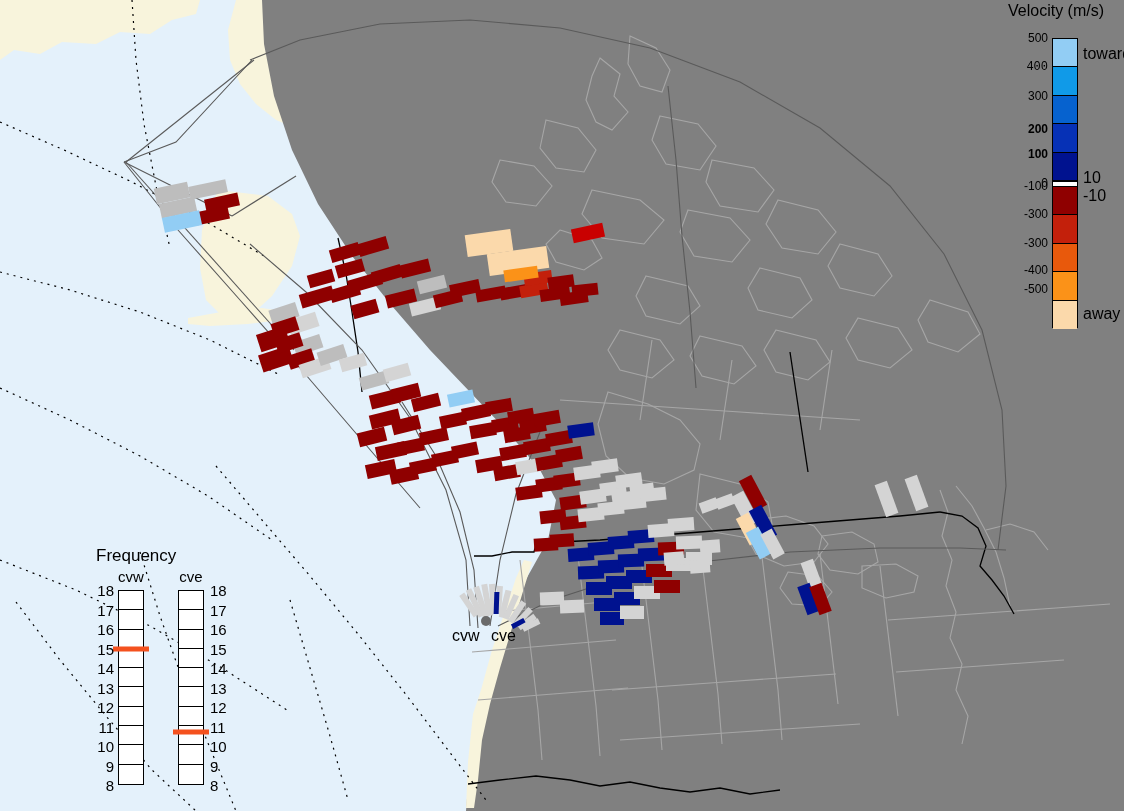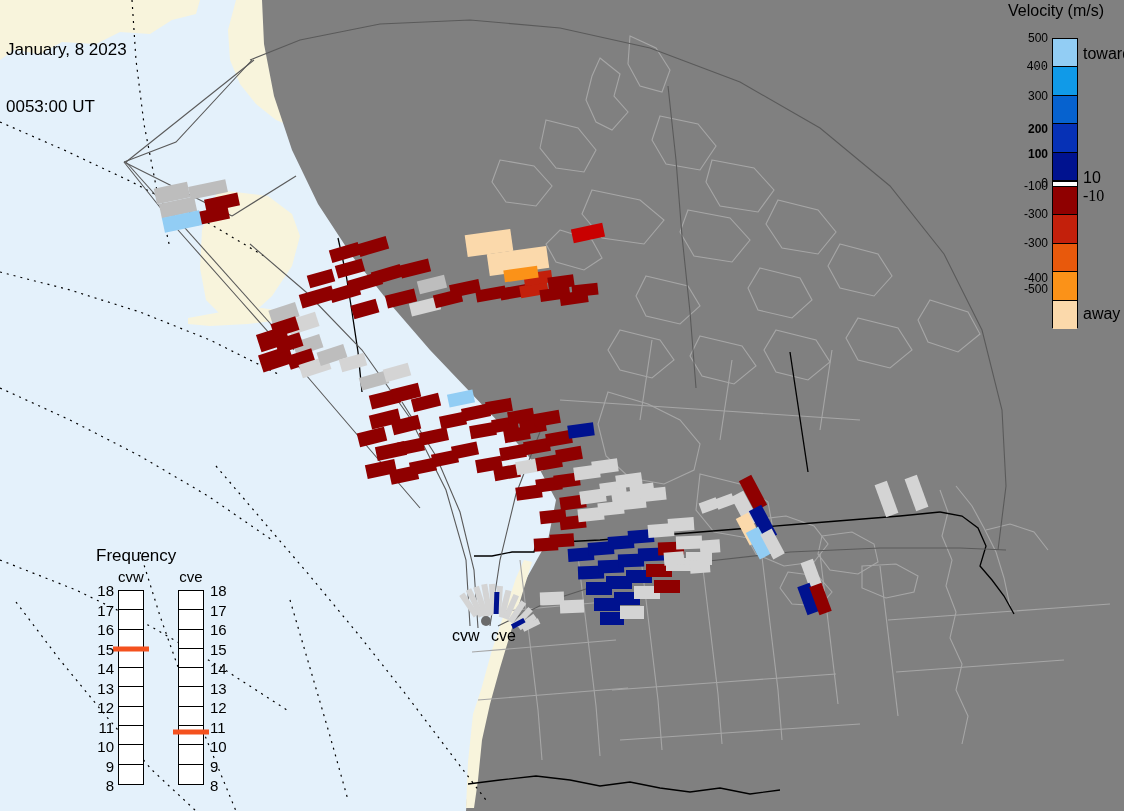--- a/index.html
+++ b/index.html
@@ -361,24 +361,20 @@
       <rect x="508" y="594" width="6" height="26" fill="#d4d4d4" transform="rotate(24 511 607)"></rect>
       <rect x="514" y="600" width="6" height="24" fill="#d4d4d4" transform="rotate(34 517 612)"></rect>
       <rect x="520" y="606" width="6" height="22" fill="#d4d4d4" transform="rotate(44 523 617)"></rect>
       <rect x="524" y="612" width="6" height="20" fill="#d4d4d4" transform="rotate(54 527 622)"></rect>
       <rect x="516" y="616" width="5" height="14" fill="#00128f" transform="rotate(62 518 623)"></rect>
       <rect x="528" y="616" width="6" height="18" fill="#d4d4d4" transform="rotate(64 531 625)"></rect>
       <circle cx="486" cy="621" r="5" fill="#6a6a6a"></circle>
     </g>
   </svg>
 
-  <div id="timestamp">
-    <div>January, 8 2023</div>
-    <div>0053:00 UT</div>
-  </div>
 
   <div id="cbar-wrap">
     <div id="cbar-title">Velocity (m/s)</div>
     <div id="cbar">
         <div class="band" style="height: 28.4px; background: rgb(146, 205, 244);"></div>
         <div class="band" style="height: 28.4px; background: rgb(16, 154, 232);"></div>
         <div class="band" style="height: 28.4px; background: rgb(6, 98, 207);"></div>
         <div class="band" style="height: 28.4px; background: rgb(6, 49, 182);"></div>
         <div class="band" style="height: 28.4px; background: rgb(0, 18, 143);"></div>
         <div class="gap"></div>
@@ -390,25 +386,25 @@
       </div>
   <div class="cbar-tick" style="top: 38px;">500</div>
       <div class="cbar-tick" style="top: 67px; font-family: Liberation Mono, monospace;">400</div>
       <div class="cbar-tick" style="top: 96px; text-align: right;">300</div>
       <div class="cbar-tick" style="top: 129px; font-weight: bold;">200</div>
       <div class="cbar-tick" style="top: 154px; font-weight: bold;">100</div>
       <div class="cbar-tick" style="top: 183px;">0</div>
       <div class="cbar-tick" style="top: 186px;">-100</div>
       <div class="cbar-tick" style="top: 214.4px;">-300</div>
       <div class="cbar-tick" style="top: 242.8px;">-300</div>
-      <div class="cbar-tick" style="top: 278px;">-400</div>
+      <div class="cbar-tick" style="top: 270px;">-400</div>
       <div class="cbar-tick" style="top: 289px;">-500</div>
       <div class="cbar-side" style="top: 53.62px;">toward</div>
       <div class="cbar-side" style="top: 178px;">10</div>
-      <div class="cbar-side" style="top: 196px; font-family: Liberation Serif, serif;">-10</div>
+      <div class="cbar-side" style="top: 196px;">-10</div>
       <div class="cbar-side" style="top: 313.8px;">away</div>
     </div>
 
   <div id="freq">
     <div id="freq-title">Frequency</div>
   <div class="freq-col-label" style="left: 12px; width: 46px;">cvw</div>
       <div class="freq-bar" style="left: 22px;">
         <div class="freq-cell"></div>
         <div class="freq-cell"></div>
         <div class="freq-cell"></div>

